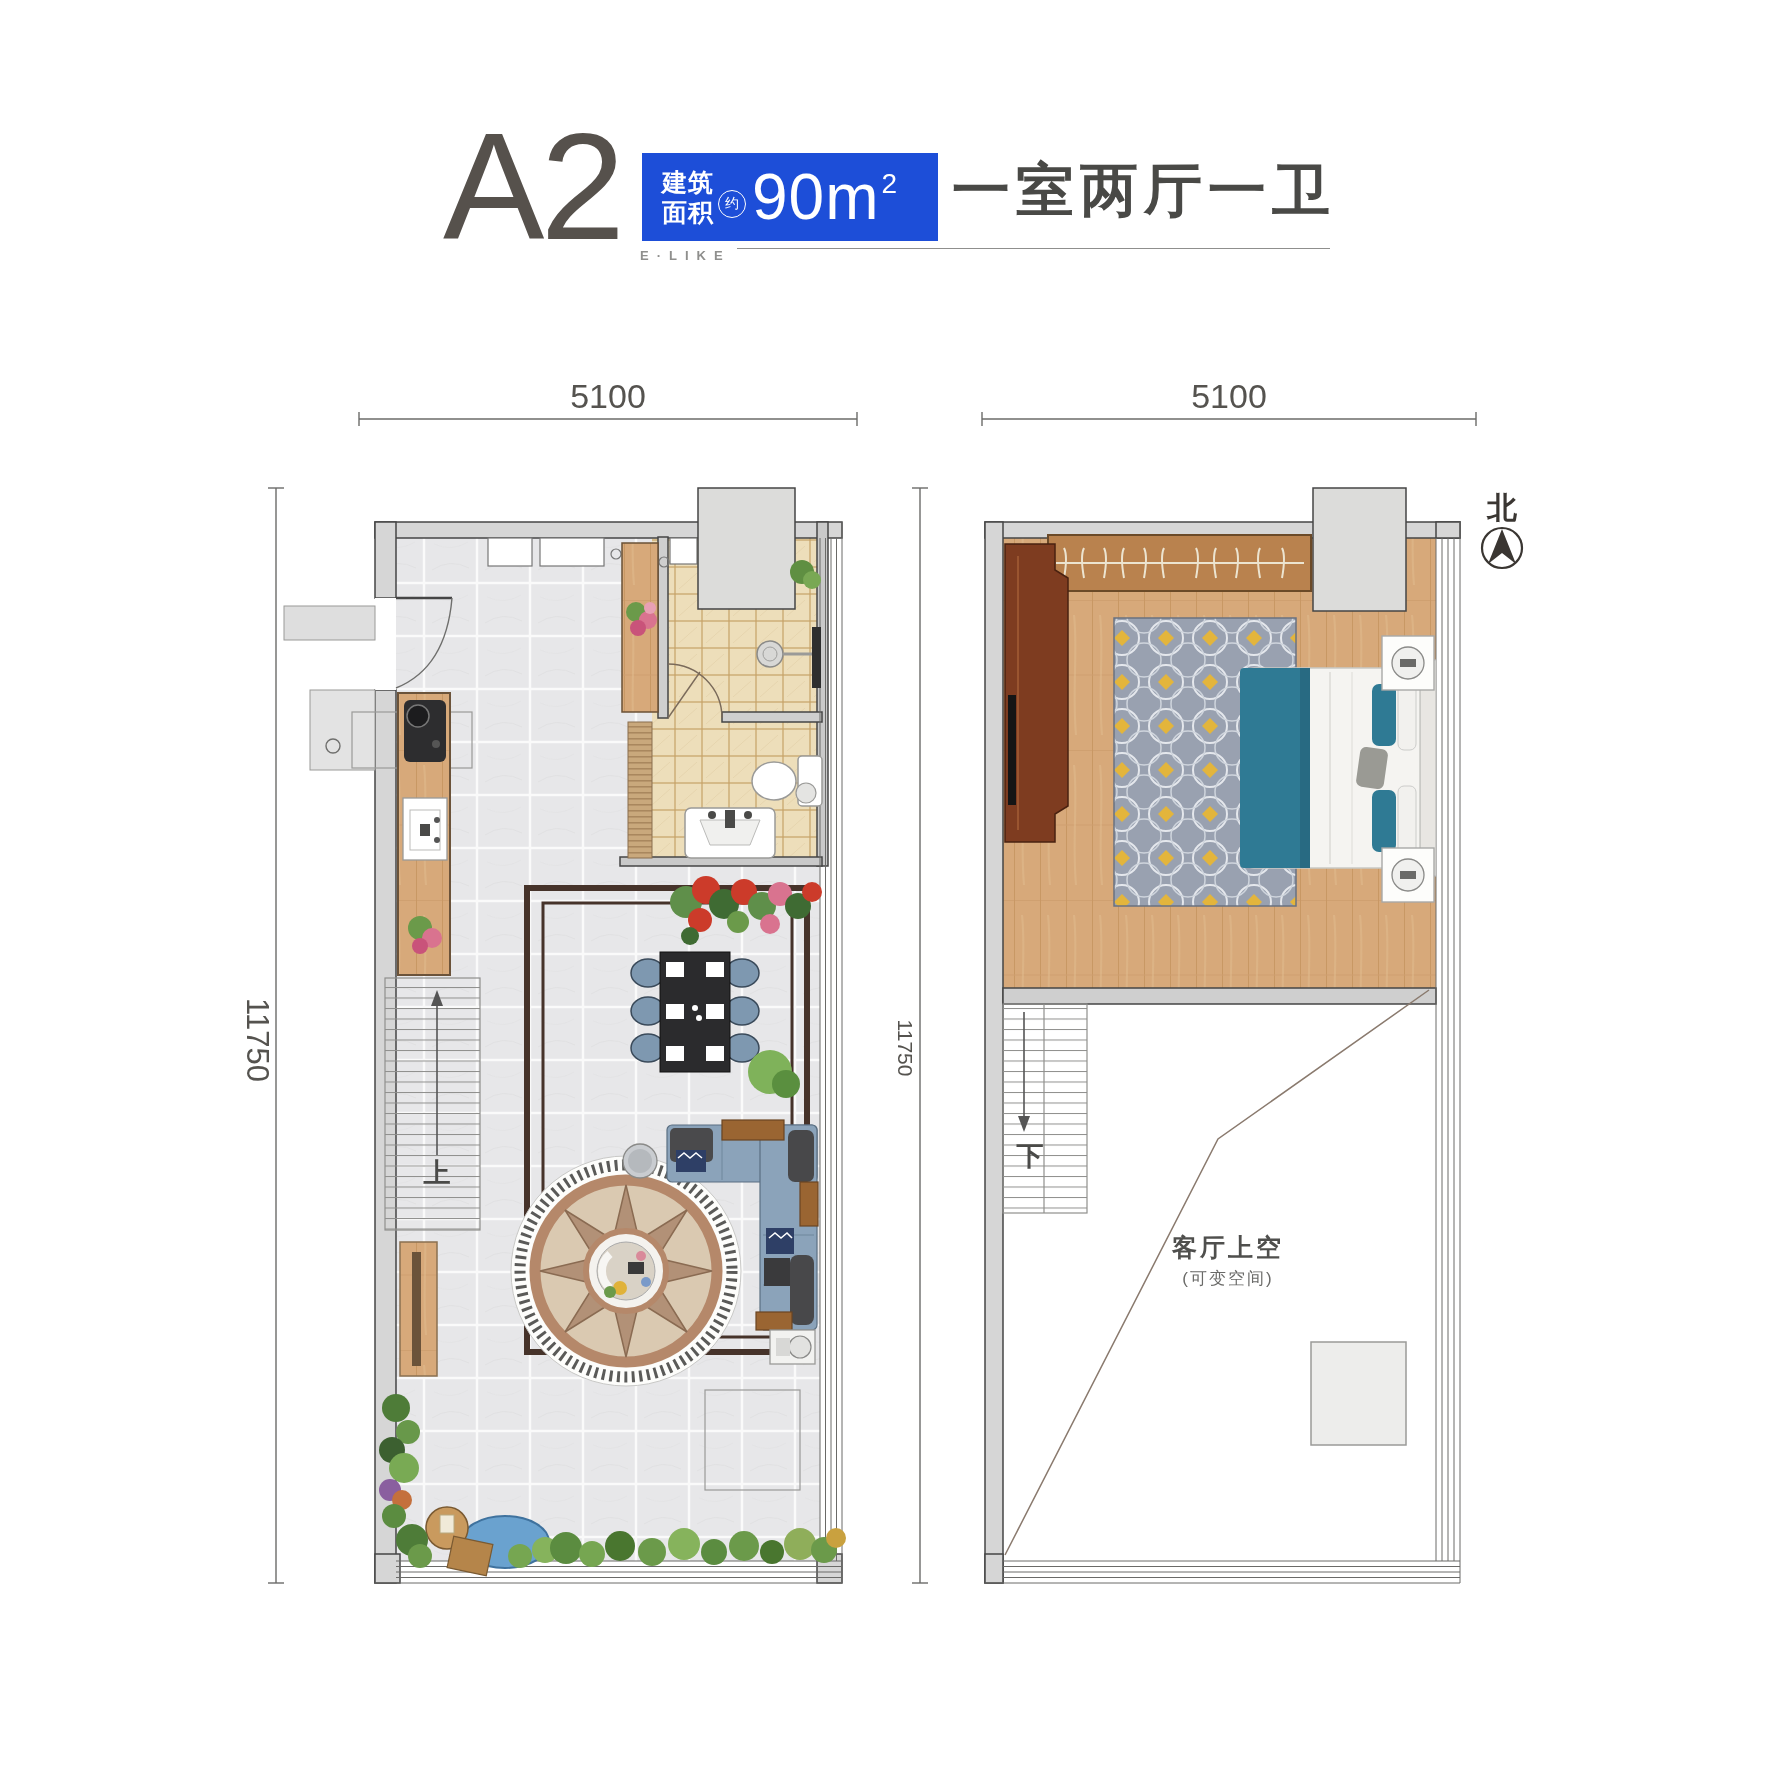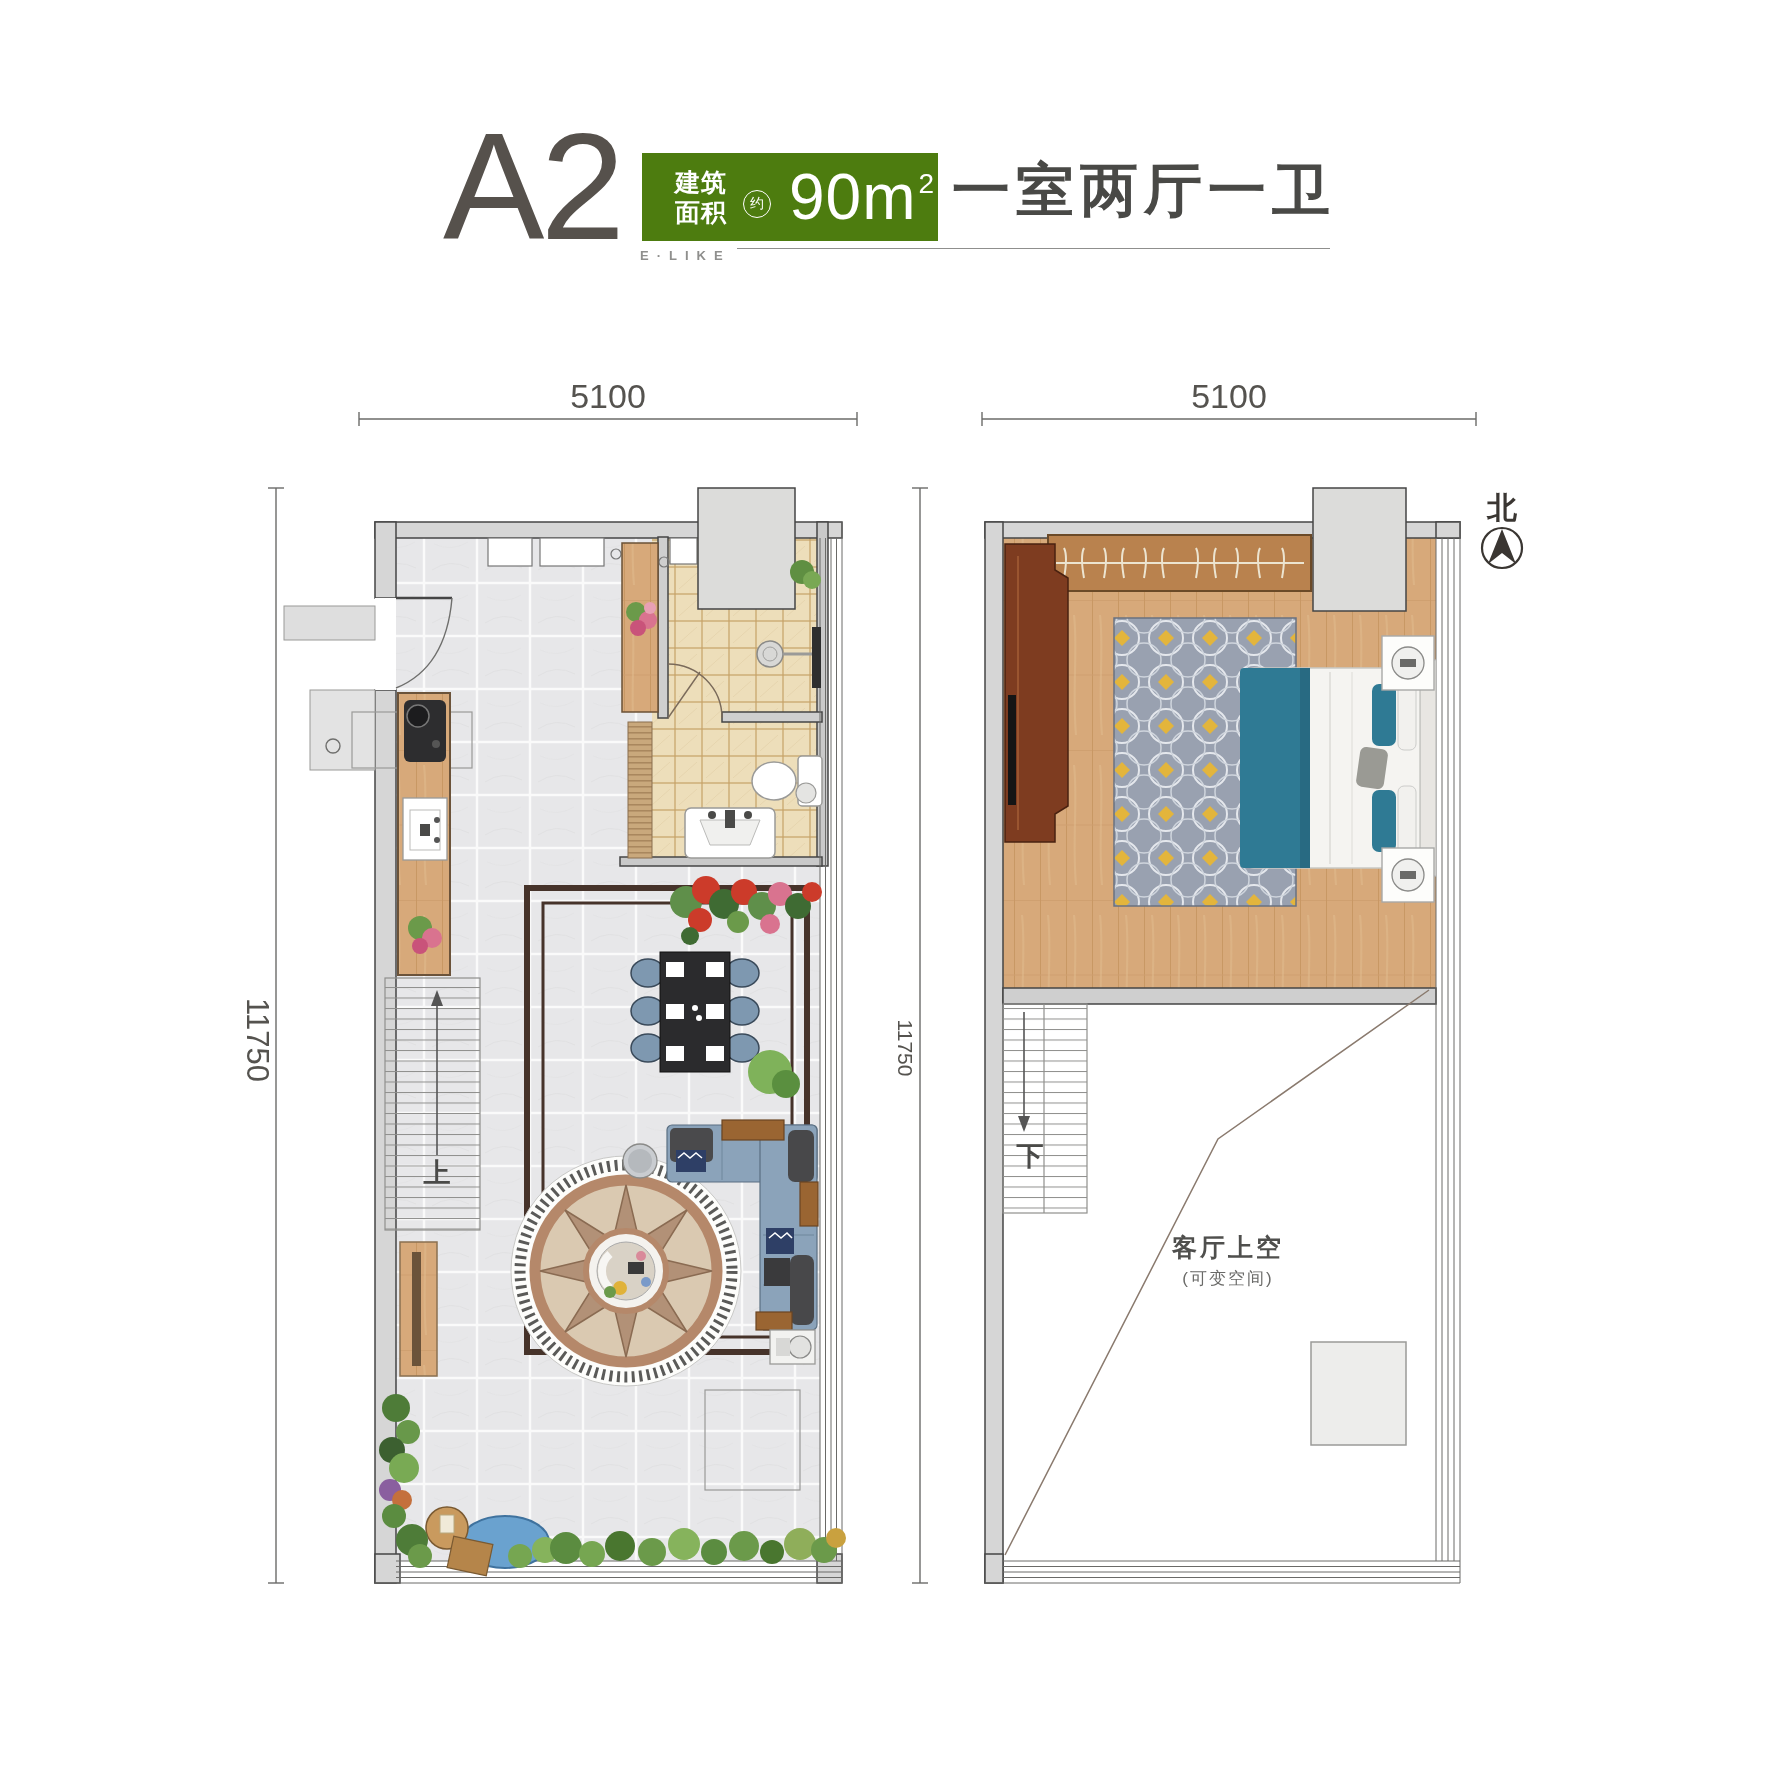--- a/index.html
+++ b/index.html
@@ -1,22 +1,22 @@
 <!DOCTYPE html>
 <html><head>
 <meta charset="utf-8">
 <style>
   html,body{margin:0;padding:0;background:#ffffff;}
   body{font-family:"Liberation Sans","DejaVu Sans",sans-serif;}
   #canvas{position:relative;width:1772px;height:1772px;background:#fff;overflow:hidden;}
   
   .unit-code{position:absolute;left:443px;top:110px;font-size:152px;line-height:1;
     font-weight:400;color:#56514c;letter-spacing:-4px;text-align:center;}
-  .area-box{position:absolute;left:642px;top:153px;width:296px;height:88px;background:#4d7c0f;
-    display:flex;align-items:center;padding-left:33px;box-sizing:border-box;color:#fff;gap:12px;}
+  .area-box{position:absolute;left:642px;top:153px;width:296px;height:88px;background:#1d4ed8;
+    display:flex;align-items:center;padding-left:20px;box-sizing:border-box;color:#fff;}
   .area-label{font-size:25px;line-height:1.2;font-weight:700;letter-spacing:1px;}
   .approx-badge{width:26px;height:26px;border:1.5px solid #fff;border-radius:50%;
     display:flex;align-items:center;justify-content:center;font-size:14px;margin:14px 6px 0 4px;flex:0 0 auto;}
   .area-value{font-size:64px;font-weight:400;letter-spacing:1px;margin-left:0;}
   .area-sup{font-size:28px;vertical-align:26px;margin-left:2px;}
   .layout-desc{position:absolute;left:952px;top:152px;font-size:58px;color:#494946;
     font-weight:600;letter-spacing:6px;}
   .brand-row{position:absolute;left:640px;top:248px;width:690px;height:20px;display:flex;align-items:flex-start;}
   .brand-text{font-size:13px;letter-spacing:8px;color:#8f8f8d;font-weight:600;}
   .brand-line{flex:1;height:1px;background:#8f8f8d;margin-left:6px;}

